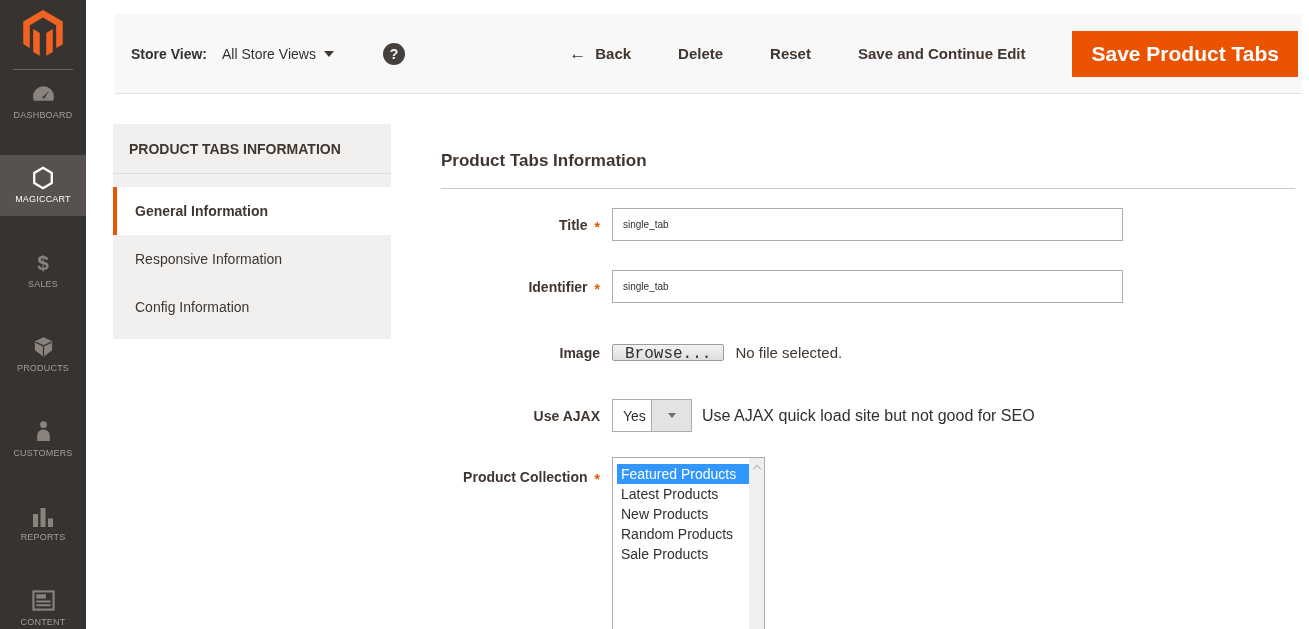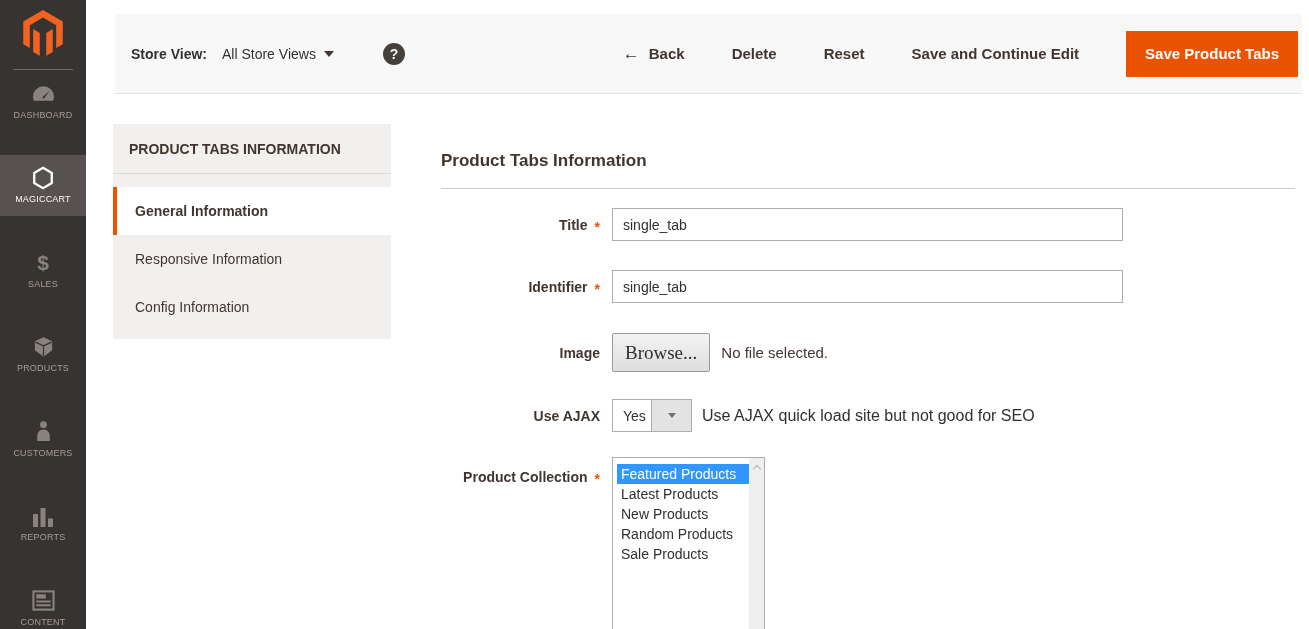--- a/index.html
+++ b/index.html
@@ -21,21 +21,21 @@
 
   
   .topbar { position:absolute; left:115px; top:14px; width:1187px; height:80px; background:#f8f8f8; border-bottom:1px solid #e3e3e3; display:flex; align-items:center; padding-left:16px; }
   .sv-label { font-size:14px; font-weight:700; color:#303030; }
   .sv-select { margin-left:15px; display:inline-flex; align-items:center; gap:8px; font-size:14px; color:#303030; cursor:pointer; }
   .caret-down { width:0; height:0; border-left:5px solid transparent; border-right:5px solid transparent; border-top:6px solid #41362f; }
   .help-btn { margin-left:49px; width:22px; height:22px; border-radius:50%; background:#45403c; color:#f8f8f8; font-size:14px; font-weight:700; display:flex; align-items:center; justify-content:center; cursor:pointer; border:none; }
   .topbar-actions { margin-left:auto; display:flex; align-items:center; }
   .text-btn { background:none; border:none; font-family:inherit; font-size:15px; font-weight:600; color:#41362f; cursor:pointer; margin-right:47px; display:flex; align-items:center; gap:9px; }
   .back-arrow { font-size:17px; font-weight:400; line-height:1; }
-  .primary-btn { background:#eb5202; color:#fff; border:none; font-family:inherit; font-size:15px; font-weight:600; height:46px; padding:0 19px; cursor:pointer; margin-right:4px; }
+  .primary-btn { background:#eb5202; color:#fff; border:none; font-family:inherit; font-size:21px; font-weight:600; height:46px; padding:0 19px; cursor:pointer; margin-right:4px; }
 
   
   .tabs-panel { position:absolute; left:113px; top:124px; width:278px; background:#f1f0ef; padding-bottom:8px; }
   .tabs-header { height:50px; display:flex; align-items:center; padding-left:16px; font-size:14px; font-weight:700; color:#41362f; border-bottom:1px solid #dbdbdb; }
   .tabs-spacer { height:13px; }
   .tab-item { height:48px; display:flex; align-items:center; padding-left:18px; font-size:14px; color:#41362f; cursor:pointer; border-left:4px solid transparent; }
   .tab-item.active { background:#fff; border-left-color:#eb5202; font-weight:700; }
 
   
   .main { position:absolute; left:441px; top:150px; width:854px; }
@@ -44,22 +44,22 @@
   .form-row { display:flex; align-items:center; }
   .row-title { margin-top:19px; }
   .row-identifier { margin-top:29px; }
   .row-image { margin-top:33px; height:33px; }
   .row-ajax { margin-top:30px; }
   .row-collection { margin-top:25px; align-items:flex-start; }
   .form-label { width:159px; display:flex; justify-content:flex-end; align-items:center; gap:7px; font-size:14px; font-weight:600; color:#41362f; }
   .row-collection .form-label { padding-top:12px; }
   .req { color:#eb5202; font-size:14px; font-weight:600; position:relative; top:2px; }
   .ctrl { margin-left:12px; display:flex; align-items:center; }
-  .text-input { width:511px; height:33px; border:1px solid #adadad; padding:0 10px; font-family:inherit; font-size:14px; color:#303030; background:#fff; }
-  .browse-btn { height:39px; padding:0 12px; border:1px solid #9b9b9b; border-radius:2px; background:linear-gradient(#f3f3f3,#dedede); font-family:Liberation Serif, serif; font-size:19px; color:#303030; cursor:pointer; }
+  .text-input { width:511px; height:33px; border:1px solid #adadad; padding:0 10px; font-family:inherit; font-size:10px; color:#303030; background:#fff; }
+  .browse-btn { height:17px; padding:0 12px; border:1px solid #9b9b9b; border-radius:2px; background:linear-gradient(#f3f3f3,#dedede); font-family:Liberation Mono, monospace; font-size:16px; color:#303030; cursor:pointer; }
   .file-status { margin-left:11px; font-size:15px; color:#41362f; }
   .fake-select { display:flex; height:33px; border:1px solid #adadad; background:#fff; cursor:pointer; }
   .select-value { width:38px; padding-left:10px; display:flex; align-items:center; font-size:14px; color:#303030; }
   .select-arrow { width:40px; background:#e3e3e3; border-left:1px solid #adadad; display:flex; align-items:center; justify-content:center; }
   .select-arrow .tri { width:0; height:0; border-left:4px solid transparent; border-right:4px solid transparent; border-top:5px solid #707070; }
   .field-note { margin-left:10px; font-size:16px; color:#303030; }
   .listbox { position:relative; width:153px; height:210px; border:1px solid #adadad; background:#fff; padding-top:6px; overflow:hidden; cursor:default; }
   .lb-option { height:20px; line-height:20px; margin:0 15px 0 4px; padding:0 4px; font-size:14px; color:#303030; white-space:nowrap; }
   .lb-option.selected { background:#3297fd; color:#fff; }
   .lb-scrollbar { position:absolute; top:0; right:0; bottom:0; width:15px; background:#f0efef; display:flex; justify-content:center; padding-top:8px; }

